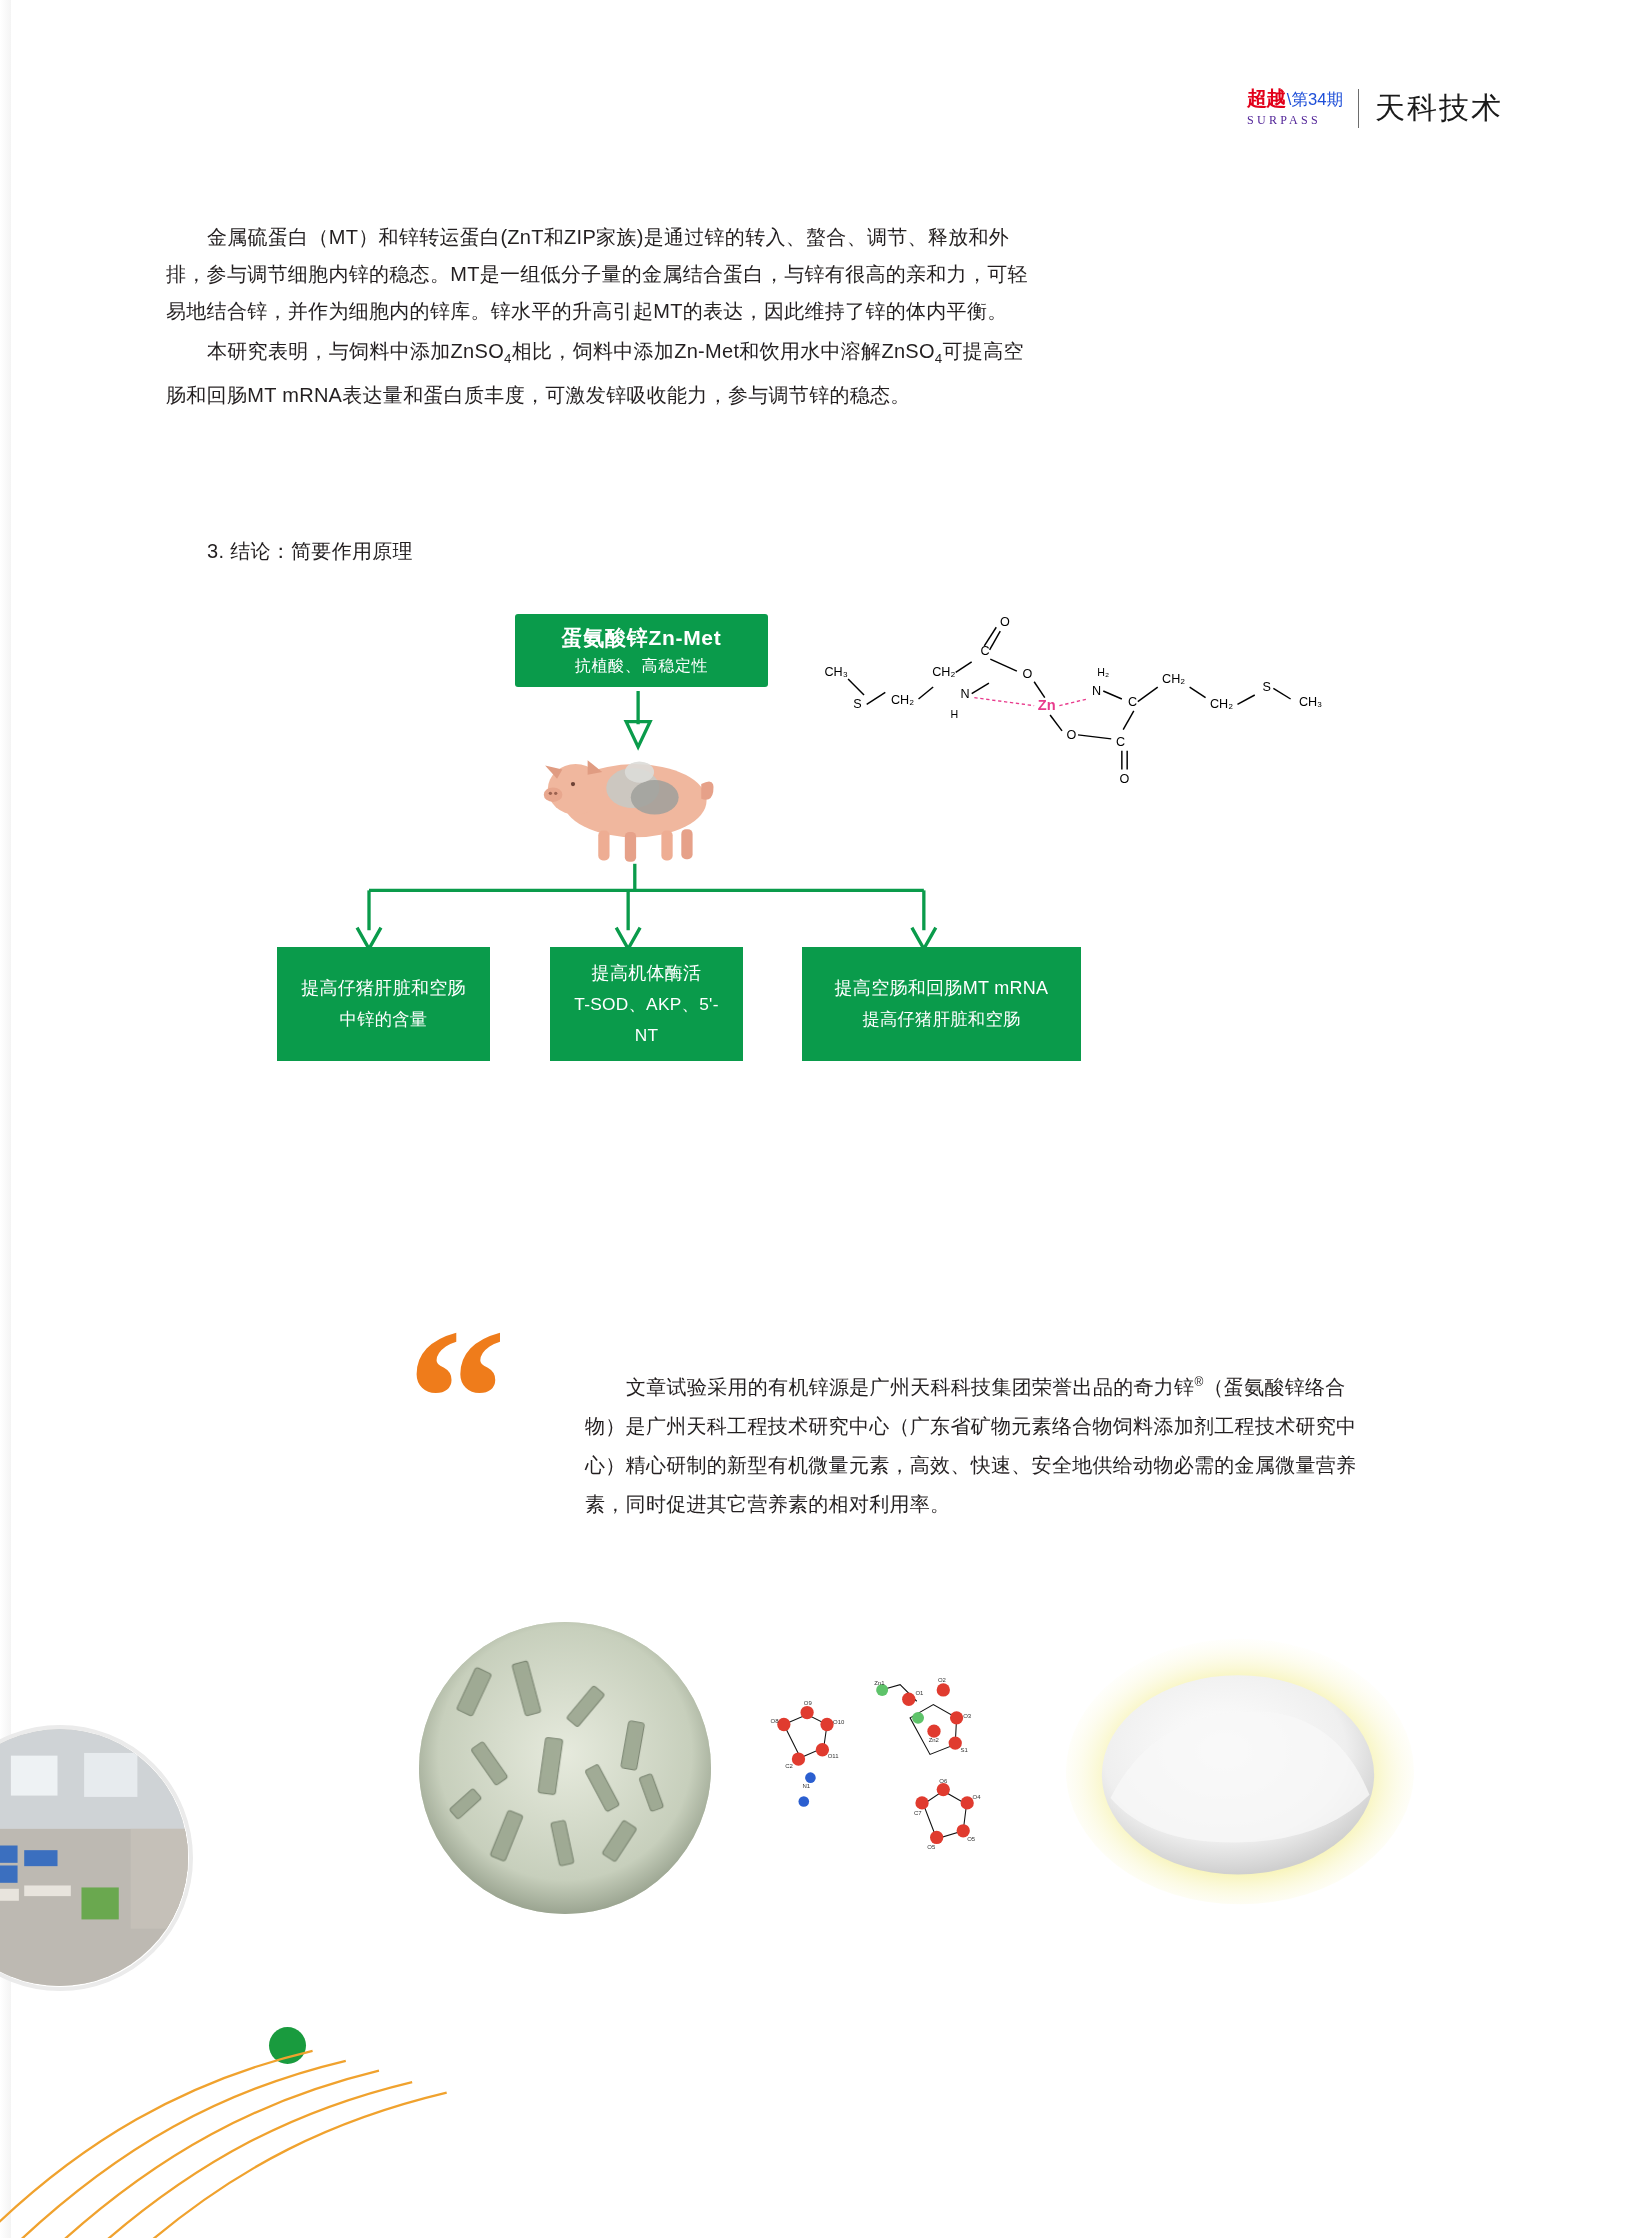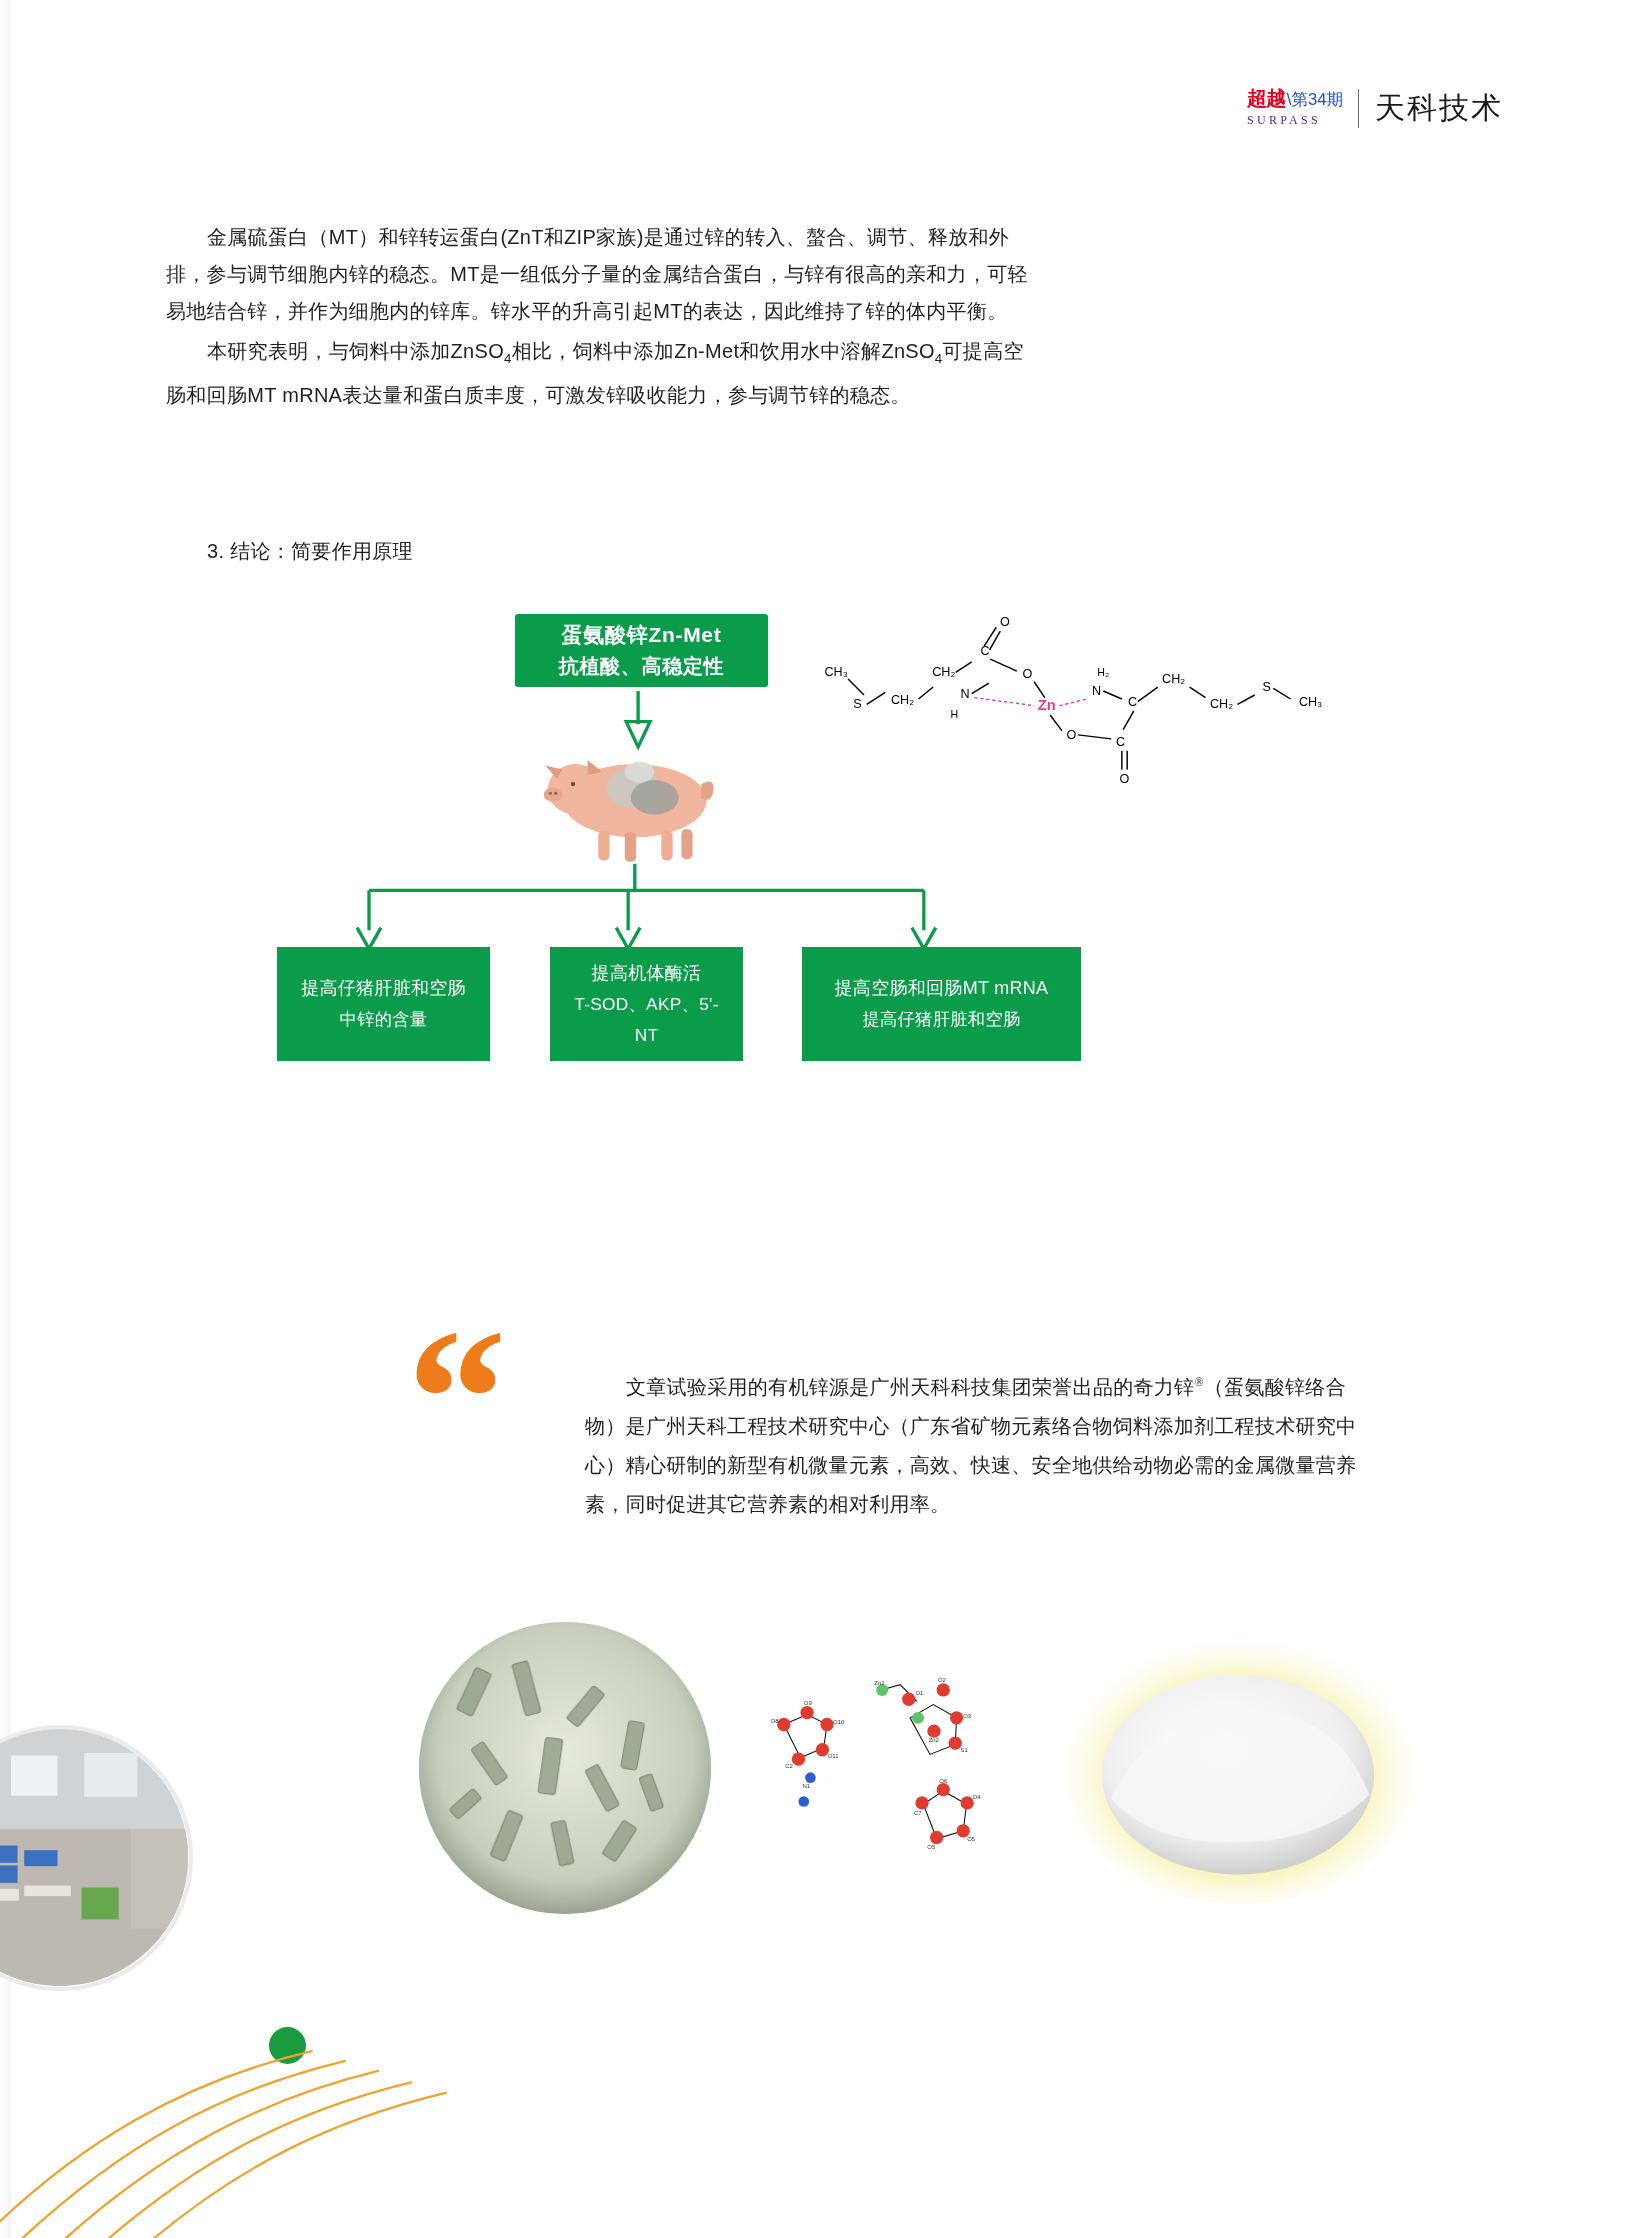--- a/index.html
+++ b/index.html
@@ -122,24 +122,23 @@
     flex-direction: column;
     align-items: center;
     justify-content: center;
   }
   .znmet-badge .b1 {
     font-size: 21px;
     font-weight: bold;
     letter-spacing: 0.7px;
   }
   .znmet-badge .b2 {
-    font-size: 20px;
+    font-size: 16px;
     margin-top: 4px;
     letter-spacing: 0.7px;
-    font-weight: bold;
   }
 
   .boxrow {
     position: absolute;
     top: 349px;
     left: 0;
     width: 1649px;
     height: 120px;
   }
   .flowbox {
@@ -179,21 +178,20 @@
   }
   .quote-text {
     position: absolute;
     left: 585px;
     top: 1363px;
     width: 791px;
     font-size: 20px;
     line-height: 39px;
     color: #231f20;
     letter-spacing: 0.3px;
-    font-family: Liberation Serif, serif;
   }
   .quote-text p { margin: 0; text-indent: 41px; }
   .quote-text .sup { font-size: 12px; vertical-align: super; }
 
   
   .img-crystal {
     position: absolute;
     left: 419px;
     top: 1622px;
     width: 292px;

